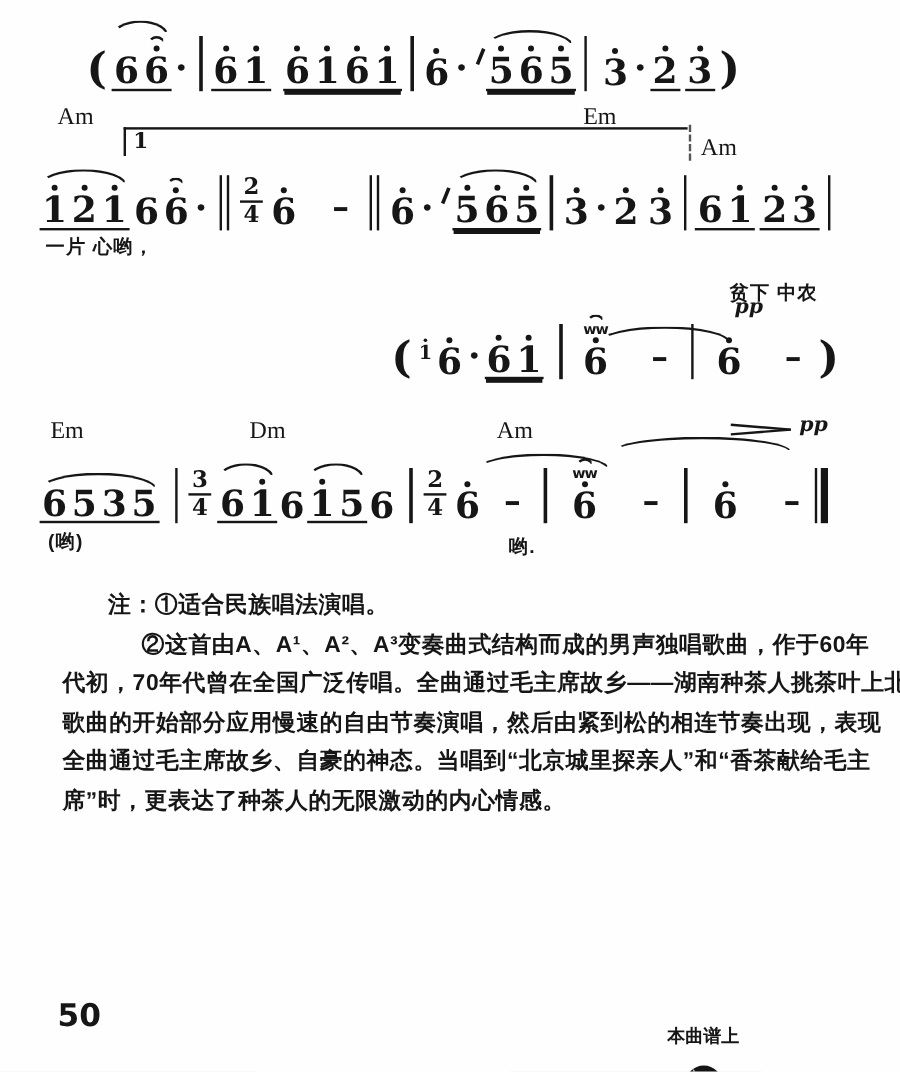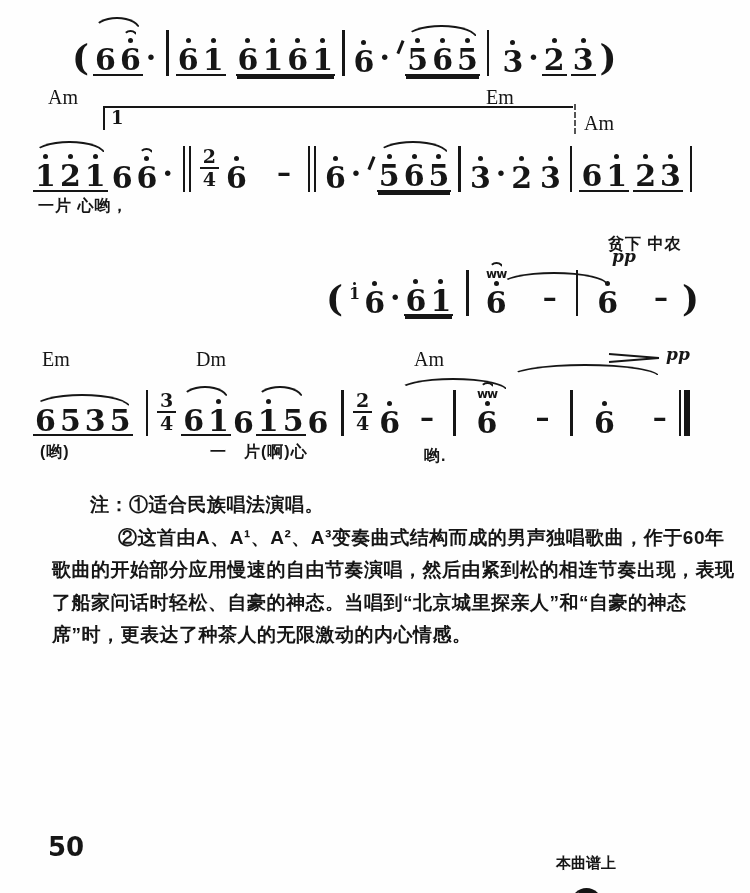--- a/index.html
+++ b/index.html
@@ -298,21 +298,21 @@
         <span class="ndot"></span>
         <span class="nt">6</span>
       </span>
       <span class="spc" style="width: 30px;"></span>
       <span class="dash">–</span>
       <span class="spc" style="width: 6px;"></span>
       <span class="paren">)</span>
     </div>
 
   <span class="chord" style="left:42px;top:348px;">Em</span>
-  <span class="chord" style="left:196px;top:348px;">Dm</span>
+  <span class="chord" style="left:208px;top:348px;">Dm</span>
   <span class="chord" style="left:414px;top:348px;">Am</span>
   <svg class="hairpin" style="position:absolute;left:608px;top:352px;" width="54" height="12">
     <line x1="1" y1="2" x2="51" y2="6" stroke="#161616" stroke-width="2"></line>
     <line x1="1" y1="10" x2="51" y2="6" stroke="#161616" stroke-width="2"></line>
   </svg>
   <span class="dyn" style="left:666px;top:344px;">pp</span>
 
   <span class="tiearc" style="left:398px;top:378px;width:110px;"></span>
   <span class="tiearc" style="left:510px;top:364px;width:150px;"></span>
   <div class="sys" style="left:33px;top:382px;">
@@ -389,28 +389,28 @@
       <span class="note">
         <span class="ndot"></span>
         <span class="nt">6</span>
       </span>
       <span class="spc" style="width: 32px;"></span>
       <span class="dash">–</span>
       <span class="spc" style="width: 4px;"></span>
       <span class="endbar"></span>
     </div>
   <span class="lyr" style="left:40px;top:442px;">(哟)</span>
-  <span class="lyr" style="left:210px;top:442px;">一　片(啊)心</span>
   <span class="lyr" style="left:424px;top:446px;">哟.</span>
 
   <div class="notes">
     <div class="ind1">注：①适合民族唱法演唱。</div>
     <div class="ind2">②这首由A、A¹、A²、A³变奏曲式结构而成的男声独唱歌曲，作于60年</div>
+    <div>代初，70年代曾在全国广泛传唱。全曲通过毛主席故乡——湖南种茶人挑茶叶上北</div>
     <div>歌曲的开始部分应用慢速的自由节奏演唱，然后由紧到松的相连节奏出现，表现</div>
-    <div>了船家问话时轻松、自豪的神态。当唱到“北京城里探亲人”和“自豪的神态</div>
+    <div>全曲通过毛主席故乡、自豪的神态。当唱到“北京城里探亲人”和“香茶献给毛主</div>
     <div>席”时，更表达了种茶人的无限激动的内心情感。</div>
   </div>
 
   <span class="pagenum">50</span>
   <div class="wm">
     <span class="wm-prefix">本曲谱上</span>
     <span class="vinyl">
       <span class="vinyl-note">♪</span>
       <span class="vinyl-center"></span>
       <span class="vinyl-hole"></span>

